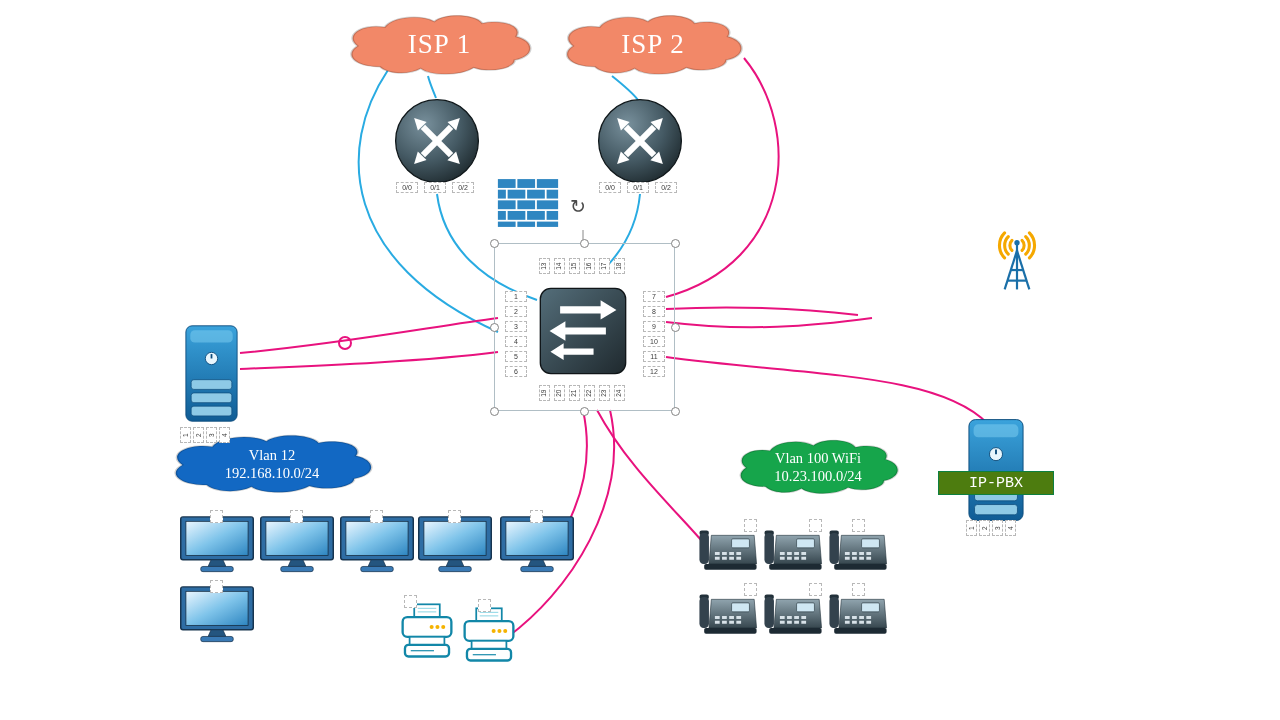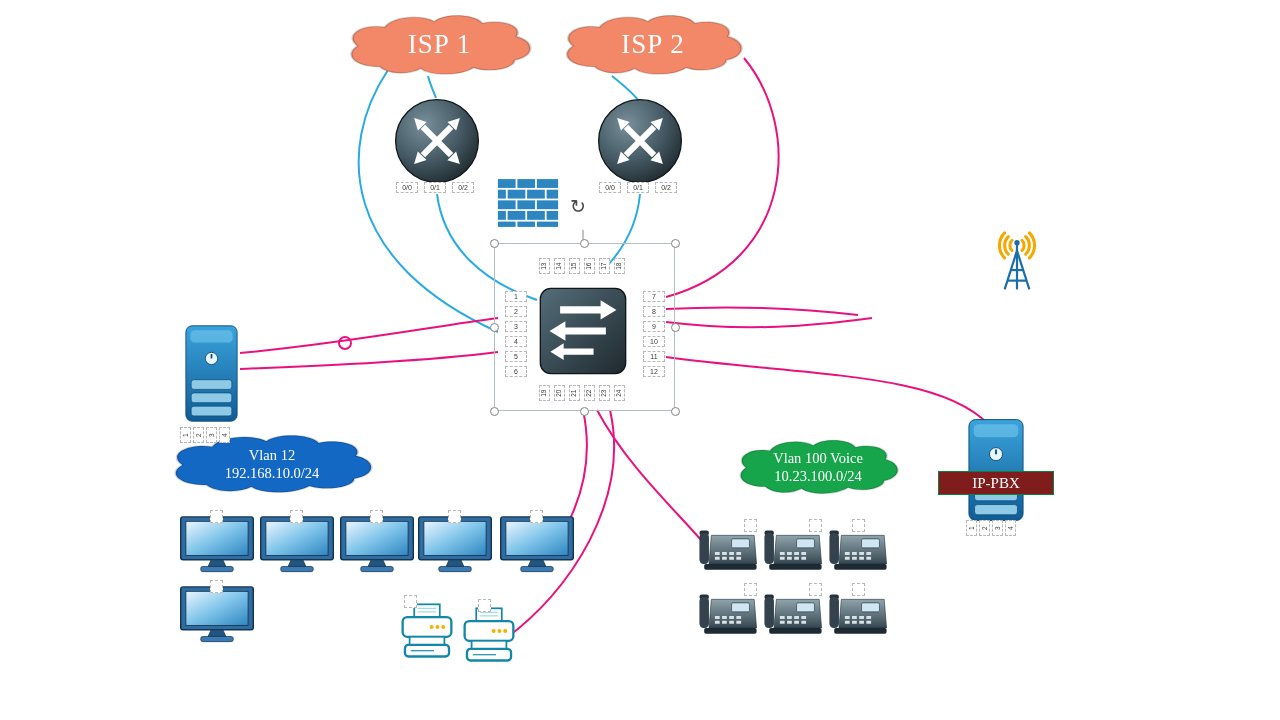--- a/index.html
+++ b/index.html
@@ -12,21 +12,21 @@
   .cloud-label.isp{font-size:27px;font-weight:normal;letter-spacing:1px}
   .cloud-label.vlan{font-size:14.5px}
   .port{position:absolute;z-index:3;background:#fff;border:1px dashed #b8b8b8;color:#3a3a3a;display:flex;align-items:center;justify-content:center;font-size:7px;line-height:1}
   .port.h{width:22px;height:11px}
   .port.v{width:11px;height:16px}
   .port.v span{transform:rotate(-90deg);font-size:6.5px;white-space:nowrap}
   .sel-rect{position:absolute;z-index:2;border:1px solid #b0bec5}
   .handle{position:absolute;z-index:4;width:9px;height:9px;border-radius:50%;background:#fff;border:1px solid #848484}
   .mini-label{position:absolute;z-index:3;width:13px;height:13px;background:#fff;border:1px dashed #b8b8b8}
   .rotate-icon{position:absolute;z-index:4;font-size:19px;color:#4a4a4a;line-height:1;cursor:pointer}
-  .pbx-banner{position:absolute;z-index:3;display:flex;align-items:center;justify-content:center;background:#7f1d1d;border:1px solid #0d8040;color:#fff;font-family:Liberation Serif, serif;font-size:15px}
+  .pbx-banner{position:absolute;z-index:3;display:flex;align-items:center;justify-content:center;background:#4d7c0f;border:1px solid #0d8040;color:#fff;font-family:Liberation Mono, monospace;font-size:15px}
 </style>
 </head>
 <body>
 
 <div class="canvas">
 
   <svg width="0" height="0" style="position:absolute">
     <defs>
       <radialGradient id="gRouter" cx="35%" cy="30%" r="80%">
         <stop offset="0%" stop-color="#78909c"></stop>
@@ -329,21 +329,21 @@
     <div class="cloud-label vlan">
       <span>Vlan 12</span>
       <span>192.168.10.0/24</span>
     </div>
   </div>
   <div class="node" style="left:728px;top:437px;width:180px;height:60px">
     <svg style="color:#16a54b">
         <use href="#sym-cloud" width="180" height="60"></use>
       </svg>
     <div class="cloud-label vlan">
-      <span>Vlan 100 Voice</span>
+      <span>Vlan 100 WiFi</span>
       <span>10.23.100.0/24</span>
     </div>
   </div>
 
   <div class="node" style="left:980px;top:230px;width:74px;height:66px">
     <svg>
         <use href="#sym-antenna" width="74" height="66"></use>
       </svg>
   </div>
 

